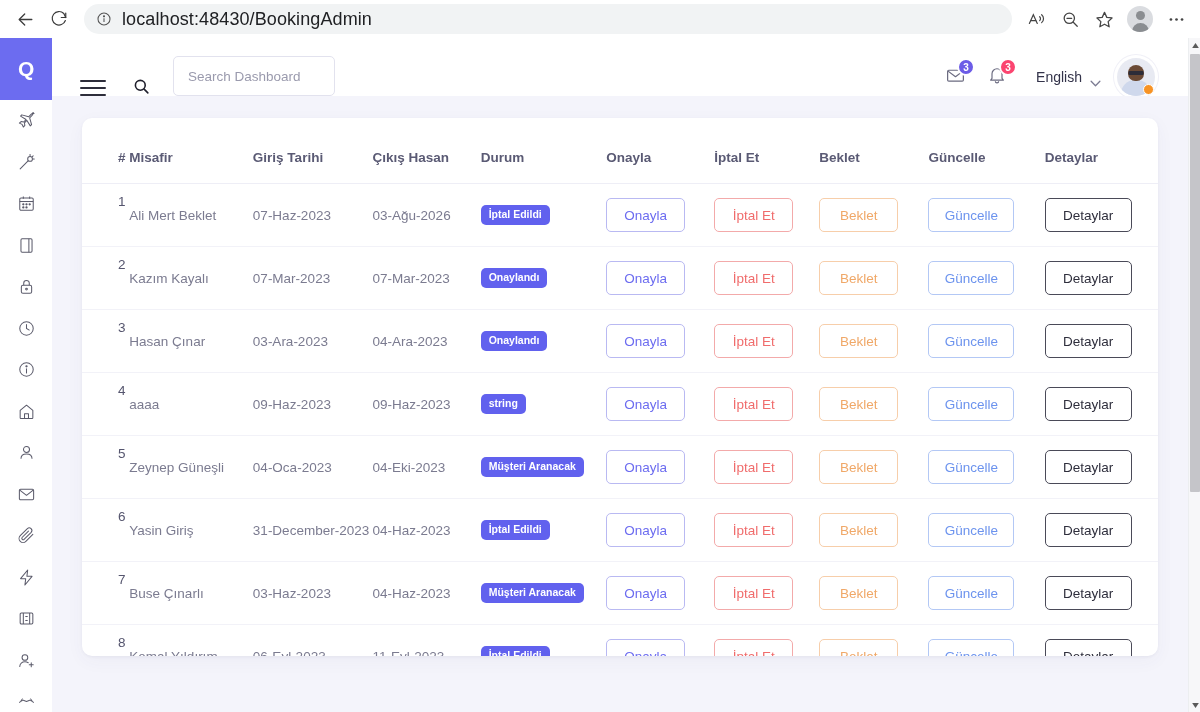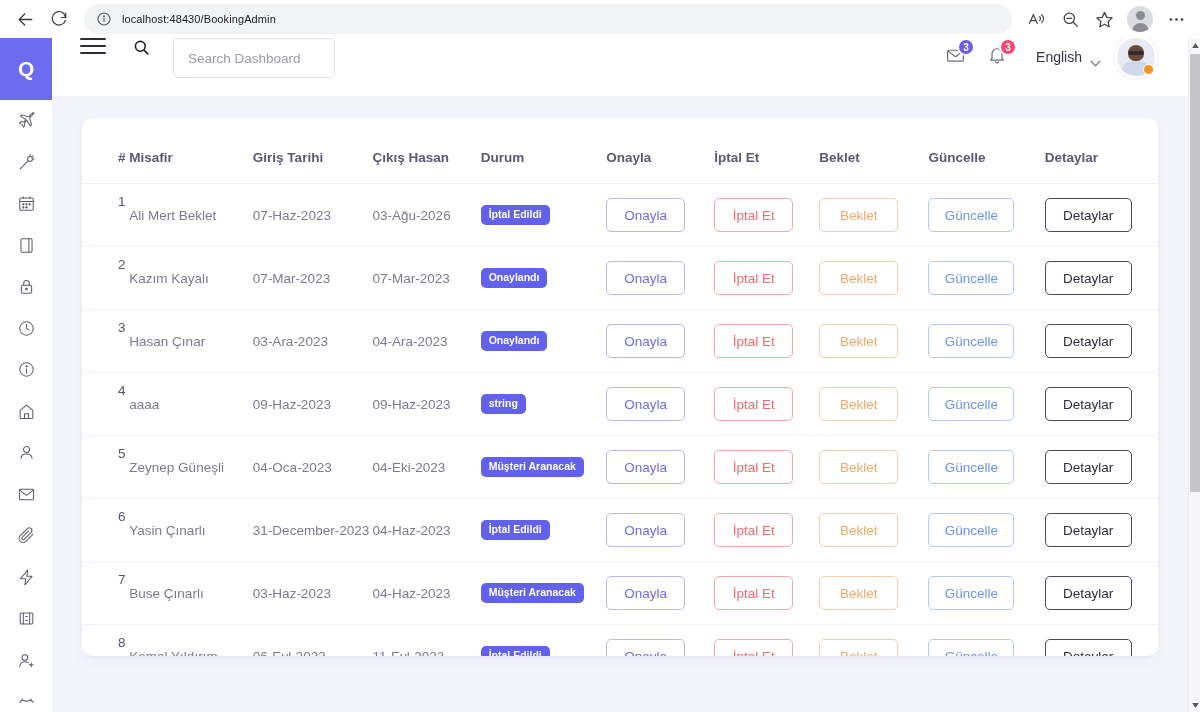--- a/index.html
+++ b/index.html
@@ -35,21 +35,21 @@
     padding: 0 12px;
     max-width: 1030px;
   }
   .url-info-icon {
     width: 16px; height: 16px;
     margin-right: 10px;
     flex-shrink: 0;
     color: #555;
   }
   .url-text {
-    font-size: 11px;
+    font-size: 18px;
     color: #202124;
     letter-spacing: 0.1px;
     white-space: nowrap;
   }
   .chrome-icons { display: flex; align-items: center; gap: 2px; }
   .chrome-icon {
     width: 32px; height: 32px;
     display: flex; align-items: center; justify-content: center;
     color: #444; border-radius: 4px;
   }
@@ -85,21 +85,21 @@
     color: #5b5b6b;
     flex-shrink: 0;
   }
   .rail-item svg { display: block; }
 
   
   .topbar {
     position: absolute; top: 0; left: 52px;
     width: 1136px; height: 58px;
     background: #ffffff;
-    display: flex; align-items: flex-start;
+    display: flex; align-items: flex-end;
     padding: 0 22px 0 28px;
   }
   .hamburger { width: 26px; display: flex; flex-direction: column; gap: 5px; }
   .hamburger span { display:block; height: 2px; background:#2d2d3a; border-radius:2px;}
   .hamburger span:nth-child(1){ width: 26px; }
   .hamburger span:nth-child(2){ width: 26px; }
   .hamburger span:nth-child(3){ width: 26px; }
   .search-icon-btn {
     margin-left: 26px; color: #1f1f2c;
     display: flex; align-items: center;
@@ -604,21 +604,21 @@
               <td class="c-out">04-Eki-2023</td>
               <td class="c-st"><span class="badge-status">Müşteri Aranacak</span></td>
               <td class="c-a1"><button class="btn btn-approve">Onayla</button></td>
               <td class="c-a2"><button class="btn btn-cancel">İptal Et</button></td>
               <td class="c-a3"><button class="btn btn-wait">Beklet</button></td>
               <td class="c-a4"><button class="btn btn-update">Güncelle</button></td>
               <td class="c-a5"><button class="btn btn-details">Detaylar</button></td>
             </tr>
             <tr>
               <td class="c-idx idx">6</td>
-              <td class="c-name">Yasin Çınarlı</td>
+              <td class="c-name">Yasin Giriş</td>
               <td class="c-in">31-December-2023</td>
               <td class="c-out">04-Haz-2023</td>
               <td class="c-st"><span class="badge-status">İptal Edildi</span></td>
               <td class="c-a1"><button class="btn btn-approve">Onayla</button></td>
               <td class="c-a2"><button class="btn btn-cancel">İptal Et</button></td>
               <td class="c-a3"><button class="btn btn-wait">Beklet</button></td>
               <td class="c-a4"><button class="btn btn-update">Güncelle</button></td>
               <td class="c-a5"><button class="btn btn-details">Detaylar</button></td>
             </tr>
             <tr>

